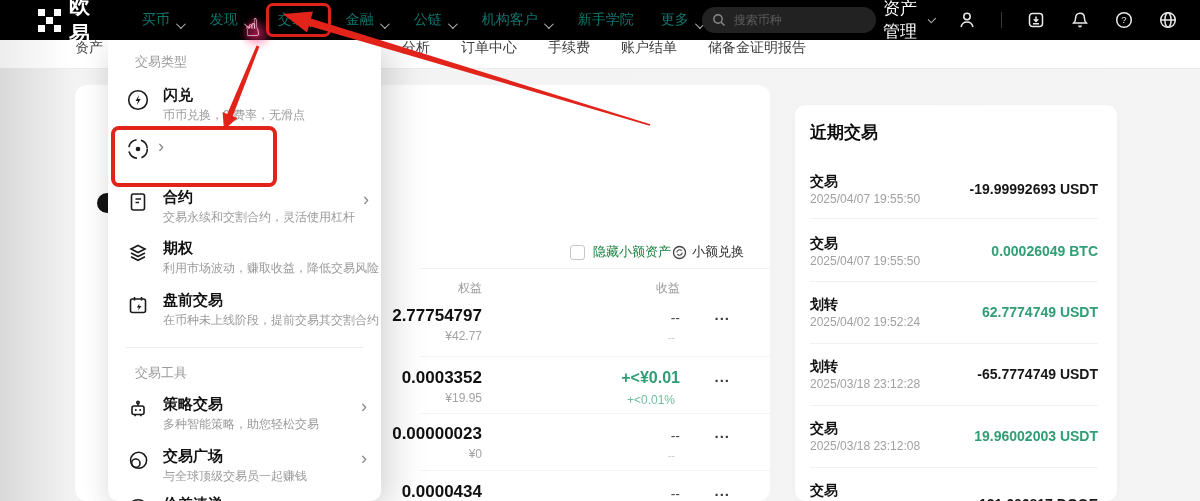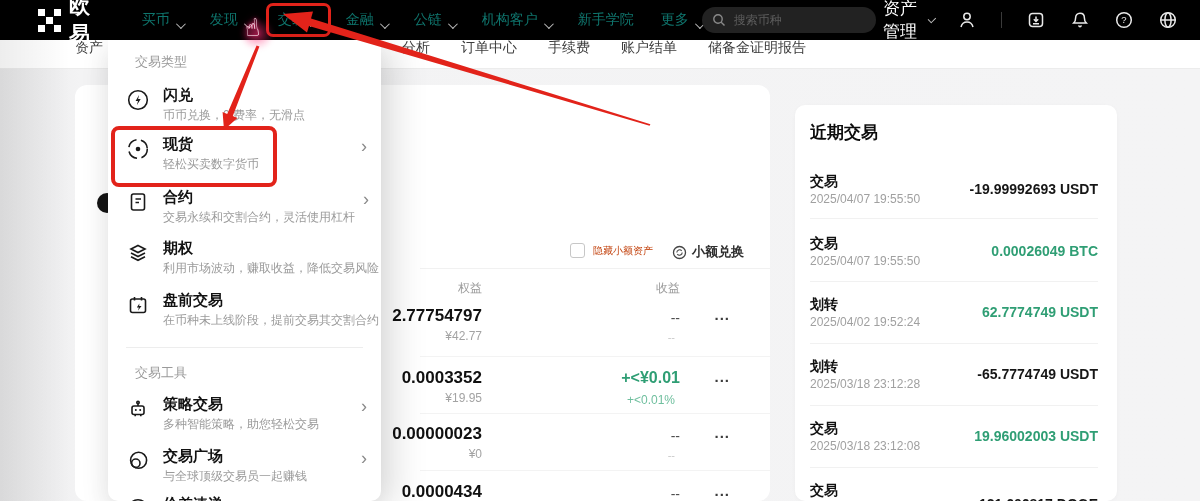--- a/index.html
+++ b/index.html
@@ -30,22 +30,22 @@
   
   .subnav{position:absolute;left:0;top:28px;width:1200px;height:40px;background:#fff;border-bottom:1px solid #ececec;z-index:5;}
   .subnav-left{position:absolute;left:75px;top:0;height:40px;display:flex;align-items:center;font-size:14px;color:#3c3c3c;}
   .subnav-right{position:absolute;left:402px;top:0;height:40px;display:flex;align-items:center;gap:31px;font-size:14px;color:#3c3c3c;}
   .subnav-right span{cursor:pointer;white-space:nowrap;}
   
   .main-card{position:absolute;left:75px;top:85px;width:695px;height:416px;background:#fff;border-radius:12px;z-index:2;}
   .half-coin{position:absolute;left:97px;top:193px;width:20px;height:20px;border-radius:50%;background:#141414;z-index:3;}
   .hide-small{position:absolute;left:570px;top:243px;display:flex;align-items:center;z-index:4;}
   .cbx{width:15px;height:15px;border:1.5px solid #c7c7c7;border-radius:3px;background:#fff;margin-right:8px;box-sizing:border-box;cursor:pointer;}
-  .hide-small-label{font-size:10px;color:#c2410c;}
-  .convert-small{position:absolute;left:672px;top:243px;display:flex;align-items:center;z-index:4;cursor:pointer;font-weight:bold;}
+  .hide-small-label{font-size:13px;color:#15803d;}
+  .convert-small{position:absolute;left:672px;top:243px;display:flex;align-items:center;z-index:4;cursor:pointer;}
   .convert-small span{font-size:13px;color:#2e2e2e;margin-left:5px;}
   .tbl-head-divider{position:absolute;left:420px;top:268px;width:350px;height:1px;background:#f1f1f1;z-index:4;}
   .col-head{position:absolute;font-size:12px;color:#9b9b9b;z-index:4;text-align:right;}
   .col-head.eq{left:382px;top:280px;width:100px;}
   .col-head.pf{left:580px;top:280px;width:100px;}
   .asset-row{position:absolute;left:380px;width:390px;z-index:4;}
   .eq-val{position:absolute;right:288px;top:0;font-size:17px;font-weight:bold;color:#101010;white-space:nowrap;}
   .eq-sub{position:absolute;right:288px;top:23px;font-size:12px;color:#a3a3a3;white-space:nowrap;}
   .pf-val{position:absolute;right:90px;top:4px;font-size:14px;color:#4f4f4f;white-space:nowrap;}
   .pf-val.green{color:#2f9e74;font-weight:bold;font-size:16px;top:1px;}
@@ -306,24 +306,20 @@
     </span>
   </div>
 
   <div class="dd-item" style="top:95px">
     <span class="dd-icon">
       <svg width="24" height="24" viewBox="0 0 24 24" fill="none" stroke="#1a1a1a" stroke-width="1.6">
           <circle cx="12" cy="12" r="9.3" stroke-dasharray="11 4.5"></circle>
           <circle cx="12" cy="12" r="2.3" fill="#1a1a1a" stroke="none"></circle>
         </svg>
     </span>
-    <span class="dd-text">
-      <span class="dd-title">现货</span>
-      <span class="dd-desc">轻松买卖数字货币</span>
-    </span>
     <span class="dd-chevron">›</span>
   </div>
 
   <div class="dd-item" style="top:148px">
     <span class="dd-icon">
       <svg width="24" height="24" viewBox="0 0 24 24" fill="none" stroke="#1a1a1a" stroke-width="1.6">
           <rect x="5.5" y="4" width="13" height="16" rx="2"></rect>
           <path d="M9.5 9h5.5M9.5 12.5h3.5"></path>
         </svg>
     </span>

